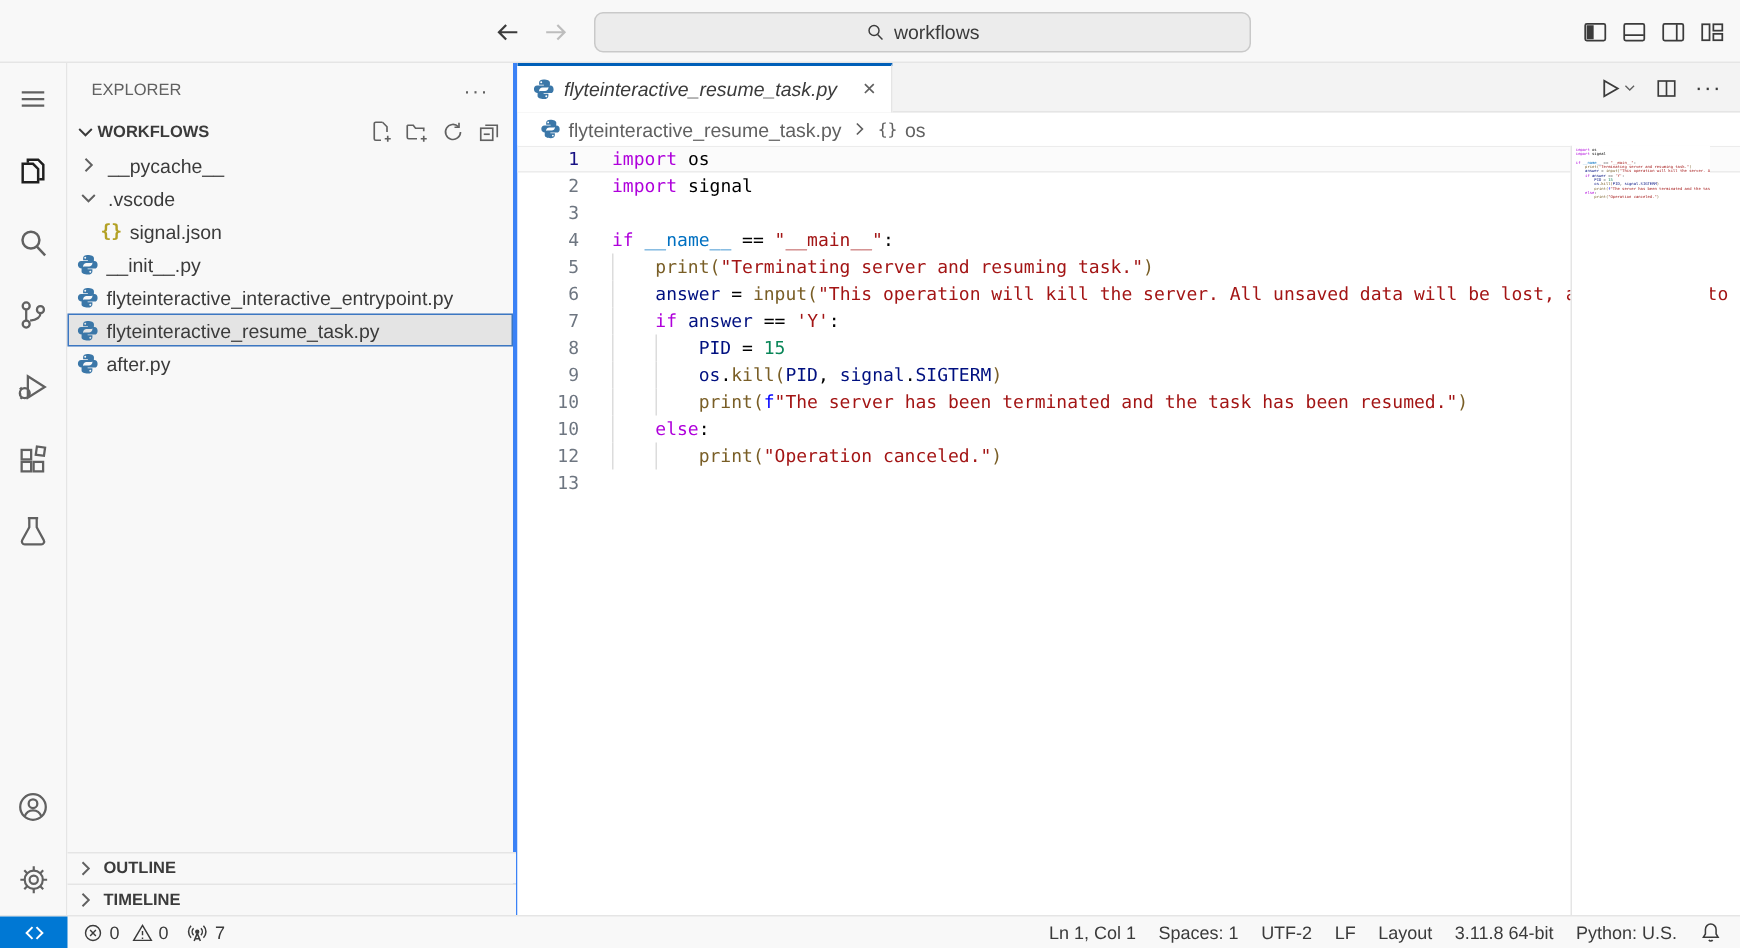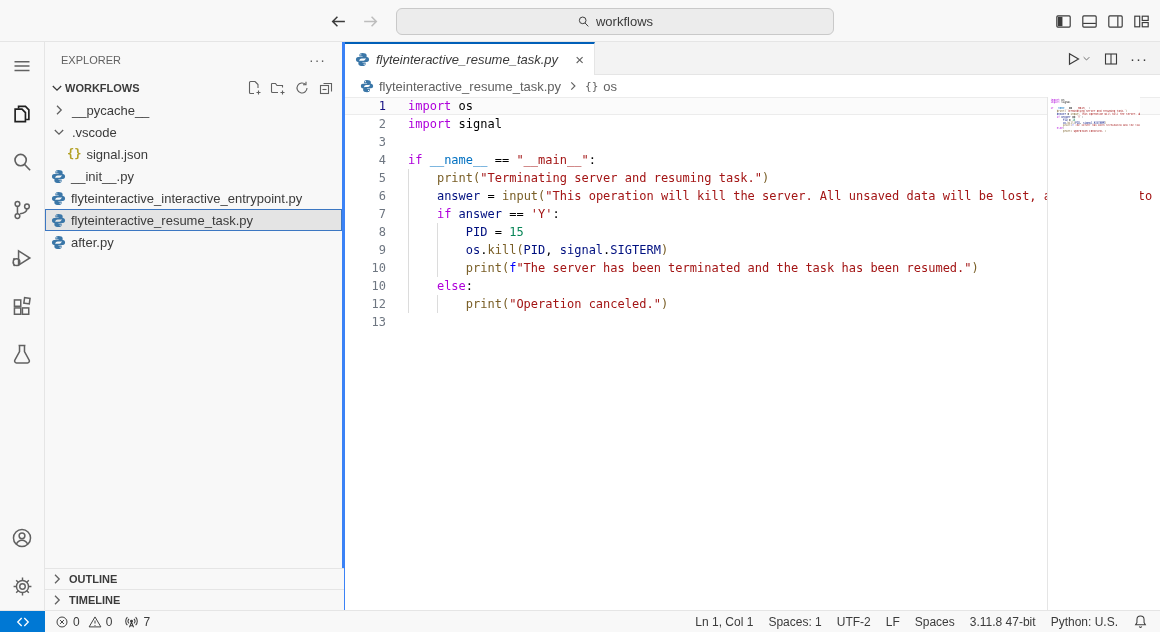--- a/index.html
+++ b/index.html
@@ -499,22 +499,22 @@
             <use href="#i-ports"></use>
           </svg>
         <span>7</span>
       </span>
     </div>
     <div class="sb-right">
       <span class="sb-item">Ln 1, Col 1</span>
       <span class="sb-item">Spaces: 1</span>
       <span class="sb-item">UTF-2</span>
       <span class="sb-item">LF</span>
-      <span class="sb-item">Spaces</span>
-      <span class="sb-item">3.11.8 47-bit</span>
+      <span class="sb-item">Layout</span>
+      <span class="sb-item">3.11.8 64-bit</span>
       <span class="sb-item">Python: U.S.</span>
       <span class="sb-item">
           <svg class="ic" width="15" height="15">
             <use href="#i-bell"></use>
           </svg>
         </span>
     </div>
   </div>
 
 </div>

